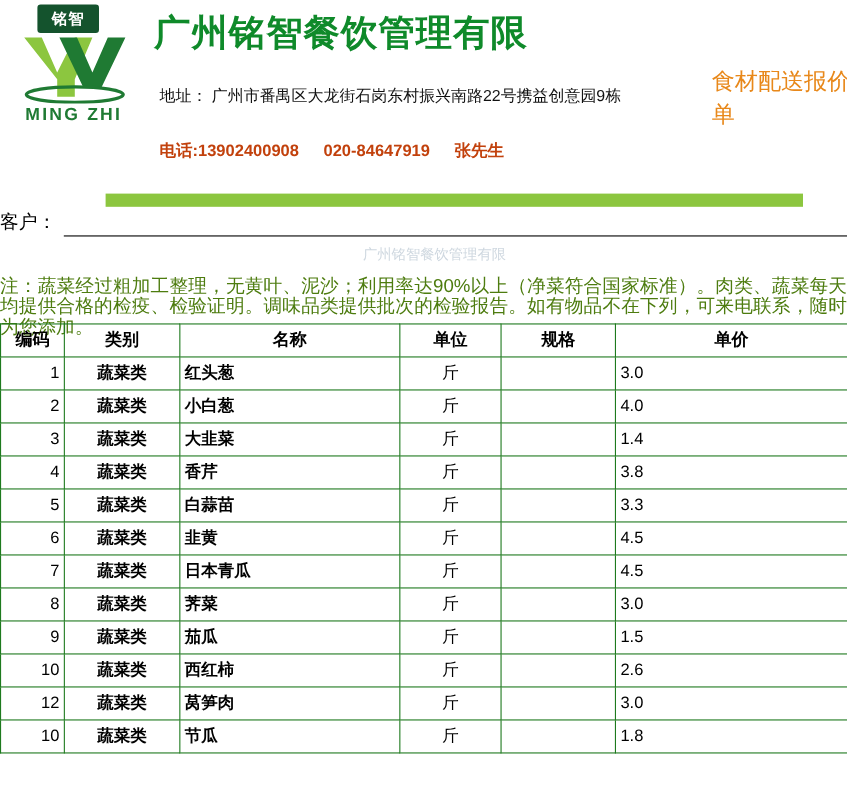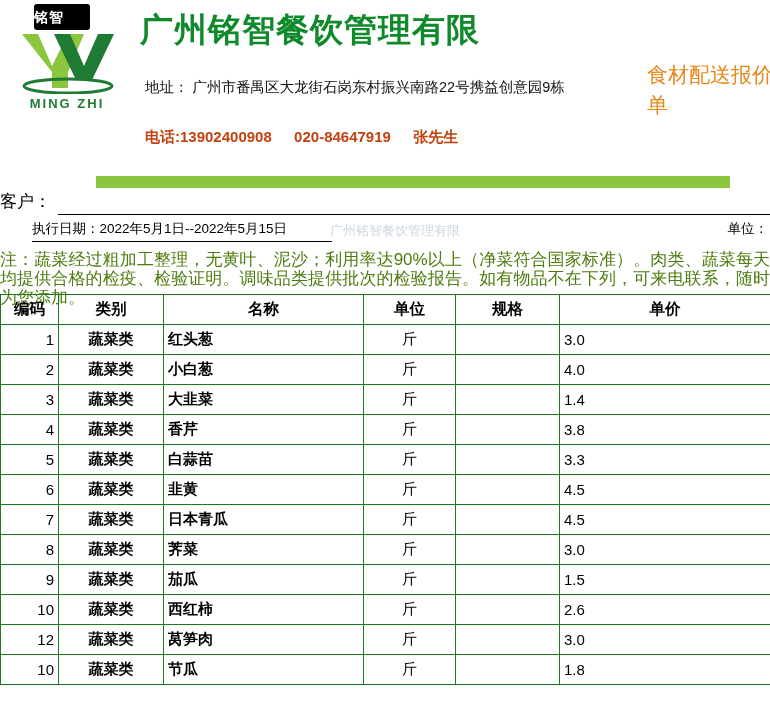--- a/index.html
+++ b/index.html
@@ -26,43 +26,44 @@
     top: 4px;
     width: 118px;
     height: 118px;
   }
   .logo-badge {
     position: absolute;
     left: 26px;
     top: 0px;
     width: 56px;
     height: 26px;
-    background: #000000;
+    background: #14532d;
     border-radius: 3px;
     color: #ffffff;
     font-size: 14px;
     font-weight: bold;
+    text-align: center;
     line-height: 26px;
     letter-spacing: 1px;
   }
   .logo-m {
     position: absolute;
     left: 10px;
     top: 22px;
     width: 100px;
     height: 68px;
   }
   .logo-text {
     position: absolute;
     left: 0;
     top: 92px;
     width: 118px;
     text-align: center;
     color: #1f7a33;
-    font-size: 13px;
+    font-size: 16px;
     font-weight: bold;
     letter-spacing: 2px;
   }
 
   .company-name {
     position: absolute;
     left: 140px;
     top: 8px;
     font-size: 33px;
     font-weight: bold;
@@ -248,25 +249,20 @@
     <span>张先生</span>
   </div>
 
   <div class="green-bar"></div>
 </div>
 
 <div class="info-wrap">
   <div class="cust-row">
     <span class="cust-label">客户：</span>
     <span class="cust-underline"></span>
-  </div>
-  <div class="date-row">
-    <span class="date-text">执行日期：2022年5月1日--2022年5月15日</span>
-    <span class="date-underline"></span>
-    <span class="unit-text">单位：</span>
   </div>
   <div class="faint-text">广州铭智餐饮管理有限</div>
 </div>
 
 <div class="notice">注：蔬菜经过粗加工整理，无黄叶、泥沙；利用率达90%以上（净菜符合国家标准）。肉类、蔬菜每天均提供合格的检疫、检验证明。调味品类提供批次的检验报告。如有物品不在下列，可来电联系，随时为您添加。</div>
 
 <div class="table-wrap">
   <table class="price">
     <colgroup>
       <col class="c-code">

